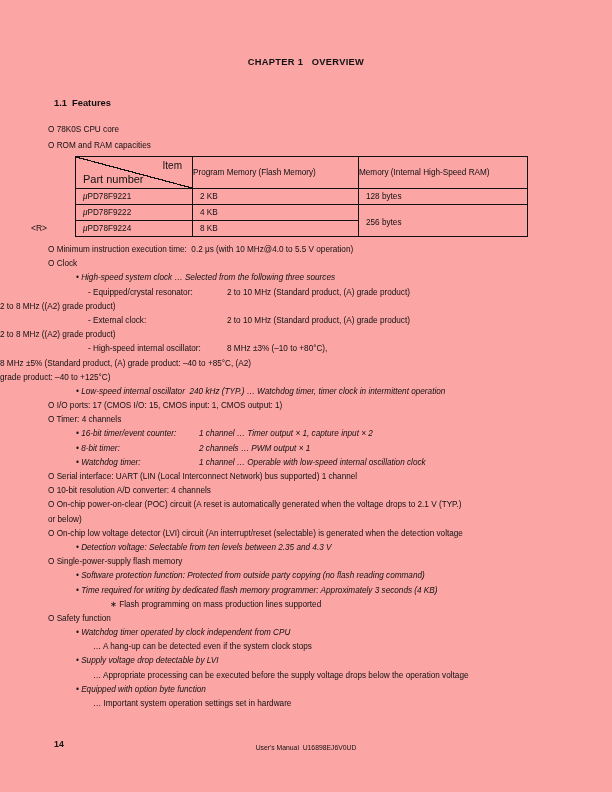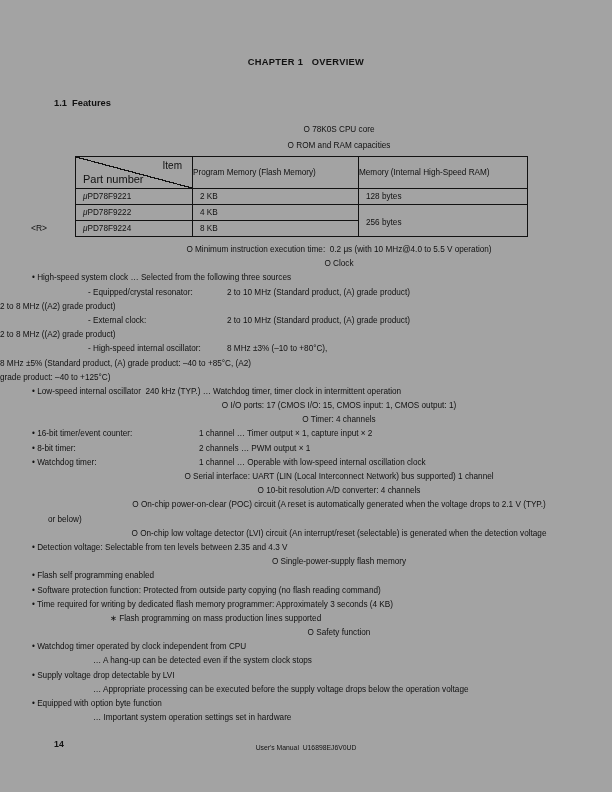--- a/index.html
+++ b/index.html
@@ -1,40 +1,40 @@
 <!DOCTYPE html>
 <html><head>
 <meta charset="utf-8">
 <style>
   html,body { margin:0; padding:0; background:#e8e8e8; }
   .page {
     position:relative;
     width:612px; height:792px;
     margin:0 auto;
-    background:#a3a3a3;
+    background:#fca5a5;
     font-family:"Liberation Sans", sans-serif;
     color:#111;
     overflow:hidden;
   }
   .chapter-title {
     position:absolute; top:57px; left:0; width:100%;
     text-align:center; font-weight:bold; font-size:9.3px;
     white-space:pre; letter-spacing:0.3px;
   }
   .section-title {
     position:absolute; top:98px; left:54px;
     font-weight:bold; font-size:9.3px; white-space:pre;
   }
   .intro { position:absolute; top:122px; left:0; width:100%; }
   .intro .ln { height:16px; line-height:16px; }
   .ln { position:relative; font-size:8.2px; white-space:pre; }
   .features { position:absolute; top:243px; left:0; width:100%; }
   .features .ln { height:14.2px; line-height:14.2px; }
-  .iO { padding-left:66px;text-align:center; }
-  .iB { padding-left:32px; }
+  .iO { padding-left:48px; }
+  .iB { padding-left:76px;font-style:italic; }
   .iC { padding-left:48px; }
   .iD { padding-left:88px; }
   .iV { }
   .iA { padding-left:110px; }
   .iE { padding-left:93px; }
   .vc1 { position:absolute; left:227px; top:0; }
   .vc2 { position:absolute; left:199px; top:0; }
   .rev-marker {
     position:absolute; top:221px; left:31px;
     font-size:8.5px; line-height:14px;
@@ -154,21 +154,20 @@
     <div class="ln iB"><span>• 16-bit timer/event counter:</span><span class="vc2">1 channel … Timer output × 1, capture input × 2</span></div>
     <div class="ln iB"><span>• 8-bit timer:</span><span class="vc2">2 channels … PWM output × 1</span></div>
     <div class="ln iB"><span>• Watchdog timer:</span><span class="vc2">1 channel … Operable with low-speed internal oscillation clock</span></div>
     <div class="ln iO">O Serial interface: UART (LIN (Local Interconnect Network) bus supported) 1 channel</div>
     <div class="ln iO">O 10-bit resolution A/D converter: 4 channels</div>
     <div class="ln iO">O On-chip power-on-clear (POC) circuit (A reset is automatically generated when the voltage drops to 2.1 V (TYP.)</div>
     <div class="ln iC">or below)</div>
     <div class="ln iO">O On-chip low voltage detector (LVI) circuit (An interrupt/reset (selectable) is generated when the detection voltage</div>
     <div class="ln iB">• Detection voltage: Selectable from ten levels between 2.35 and 4.3 V</div>
     <div class="ln iO">O Single-power-supply flash memory</div>
-    <div class="ln iB">• Flash self programming enabled</div>
     <div class="ln iB">• Software protection function: Protected from outside party copying (no flash reading command)</div>
     <div class="ln iB">• Time required for writing by dedicated flash memory programmer: Approximately 3 seconds (4 KB)</div>
     <div class="ln iA">∗ Flash programming on mass production lines supported</div>
     <div class="ln iO">O Safety function</div>
     <div class="ln iB">• Watchdog timer operated by clock independent from CPU</div>
     <div class="ln iE">… A hang-up can be detected even if the system clock stops</div>
     <div class="ln iB">• Supply voltage drop detectable by LVI</div>
     <div class="ln iE">… Appropriate processing can be executed before the supply voltage drops below the operation voltage</div>
     <div class="ln iB">• Equipped with option byte function</div>
     <div class="ln iE">… Important system operation settings set in hardware</div>

